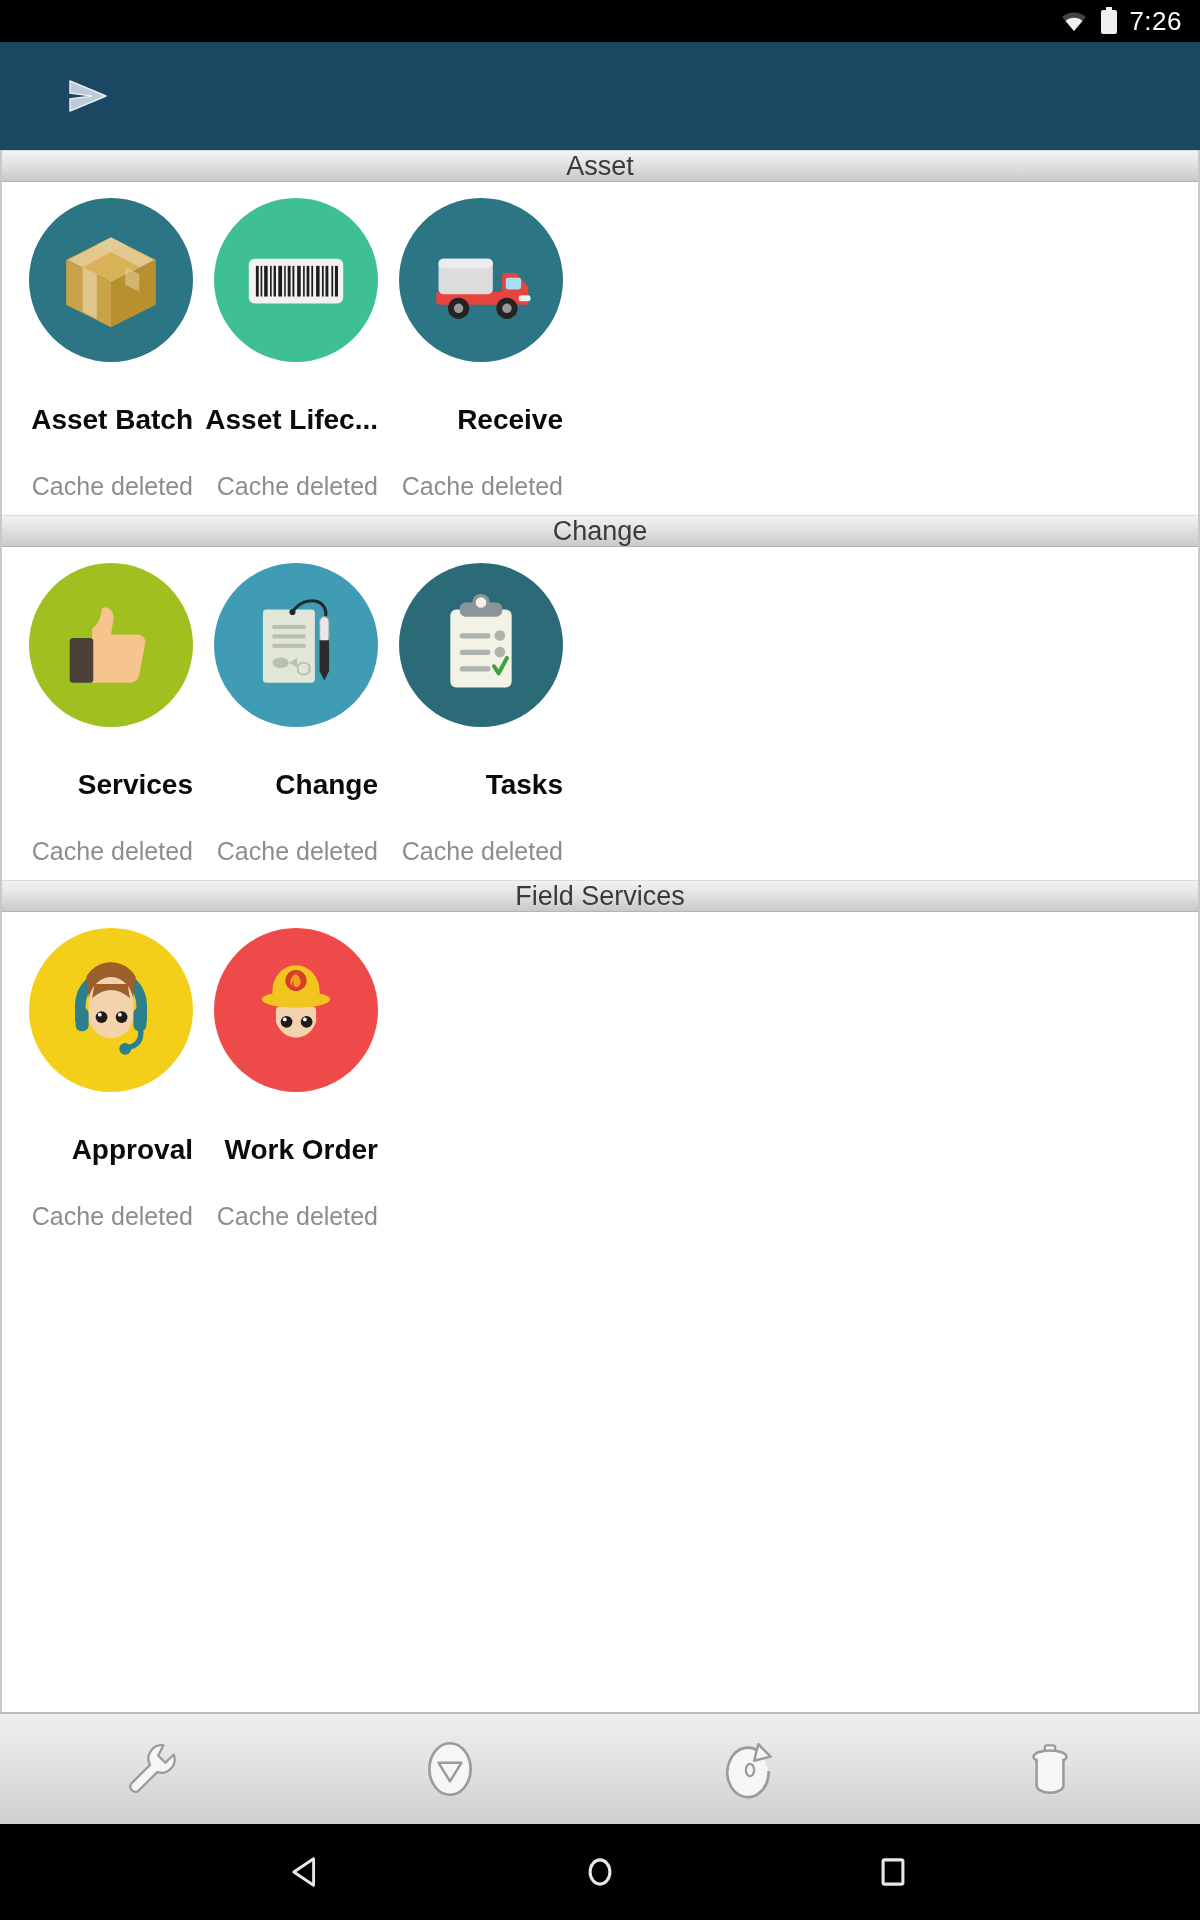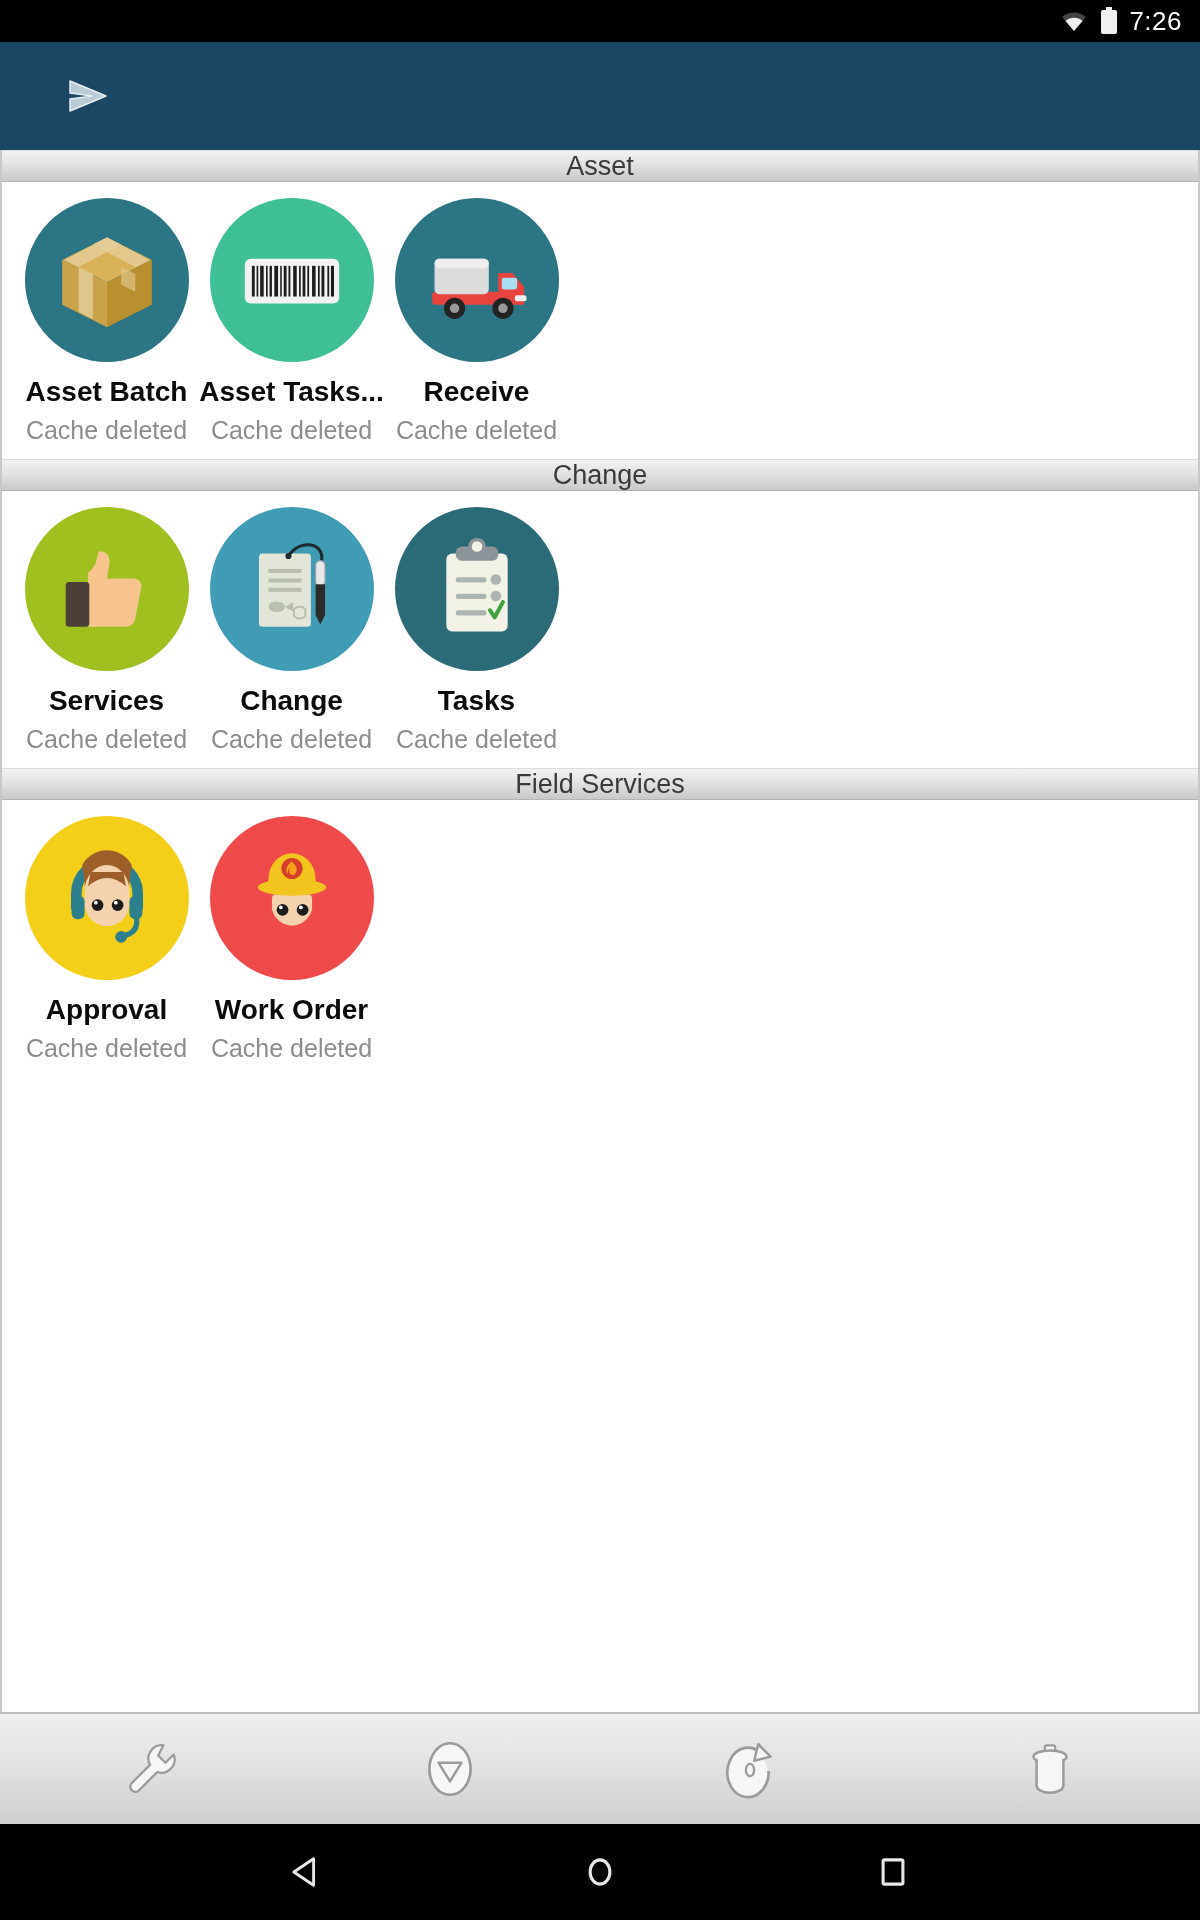--- a/index.html
+++ b/index.html
@@ -47,21 +47,21 @@
     background: linear-gradient(to bottom, #f2f2f2 0%, #e2e2e2 45%, #c9c9c9 100%);
     border-top: 1px solid #dcdcdc; border-bottom: 1px solid #b4b4b4;
     display: flex; align-items: center; justify-content: center;
   }
   .section-header span {
     font-size: 27px; color: #3a3a3a; font-family: "Liberation Sans", sans-serif;
   }
   .grid { display: flex; flex-wrap: wrap; padding: 8px 0 4px 12px; }
   .tile {
     width: 185px; padding: 8px 6px 10px 6px;
-    display: flex; flex-direction: column; align-items: center; cursor: pointer;
+    display: flex; flex-direction: column; align-items: flex-end; cursor: pointer; gap: 28px;
   }
   .tile-icon {
     width: 164px; height: 164px; border-radius: 50%;
     display: flex; align-items: center; justify-content: center;
     overflow: hidden; position: relative;
   }
   .tile-label {
     margin-top: 14px; font-size: 28px; font-weight: bold; color: #0b0b0b;
     white-space: nowrap; text-align: center; font-family: "Liberation Sans", sans-serif;
   }
@@ -159,21 +159,21 @@
                 <rect x="59" y="38" width="2.3" height="26"></rect>
               <rect x="63" y="38" width="1.5" height="26"></rect>
                 <rect x="67" y="38" width="3" height="26"></rect>
               <rect x="72" y="38" width="1.5" height="26"></rect>
                 <rect x="75" y="38" width="2.4" height="26"></rect>
               <rect x="80" y="38" width="1.5" height="26"></rect>
                 <rect x="83" y="38" width="2.6" height="26"></rect>
             </g>
           </svg>
         </div>
-        <div class="tile-label">Asset Tasks...</div>
+        <div class="tile-label">Asset Lifec...</div>
         <div class="tile-sub">Cache deleted</div>
       </div>
 
       <div class="tile">
         <div class="tile-icon" style="background:#2b7584">
           <svg width="118" height="118" viewBox="0 0 100 100">
             <rect x="12" y="60" width="58" height="11" rx="3" fill="#e8443f"></rect>
             <path d="M68 44 h12 l10 12 v15 h-22 z" fill="#e8443f"></path>
             <rect x="14" y="32" width="46" height="30" rx="4" fill="#dcdcdc"></rect>
             <rect x="14" y="32" width="46" height="8" rx="4" fill="#ededed"></rect>

